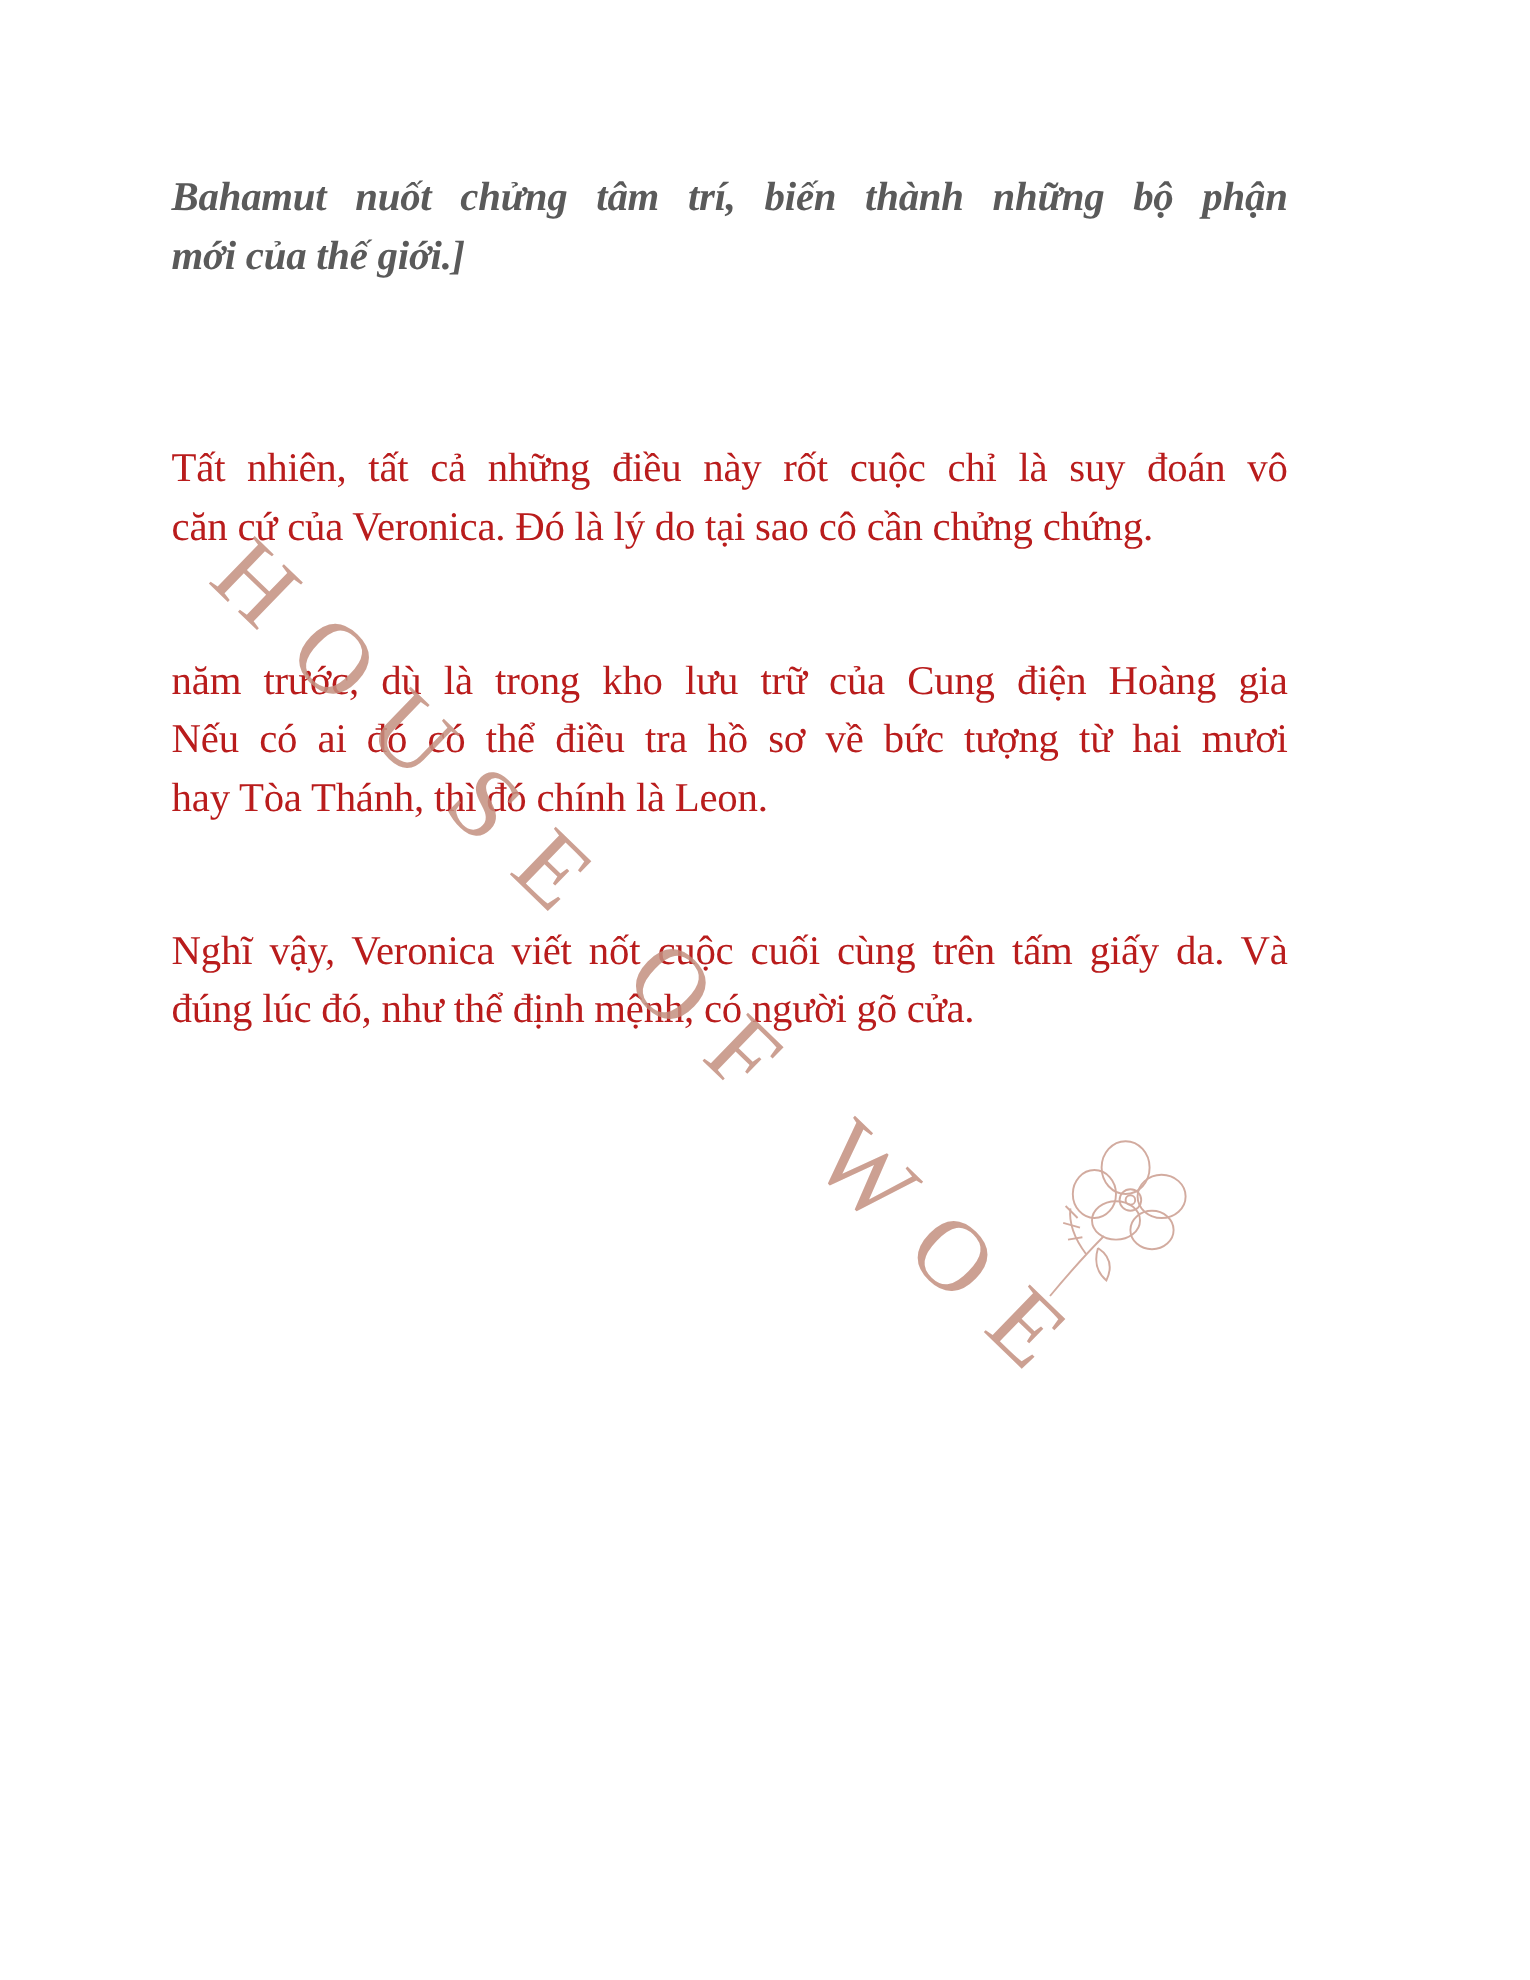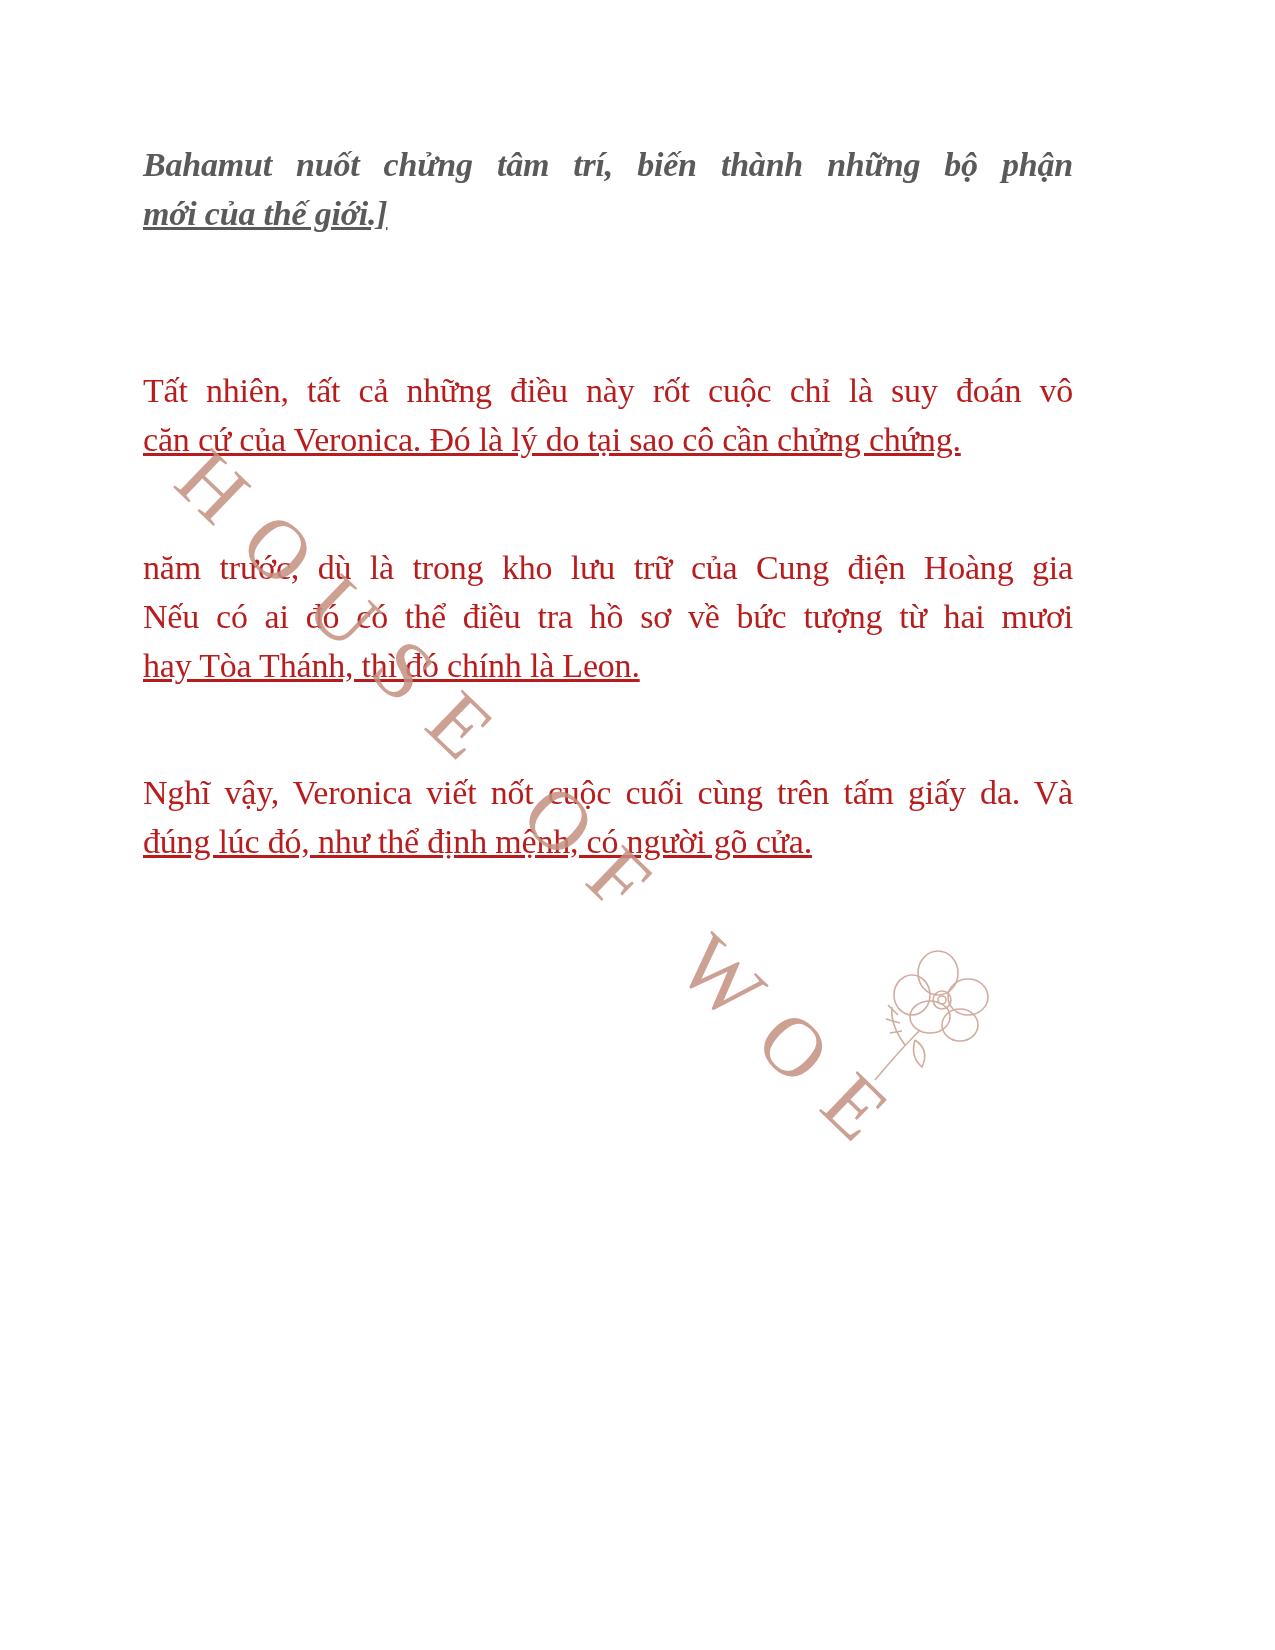--- a/index.html
+++ b/index.html
@@ -8,21 +8,21 @@
   .text-block {
     position: absolute; left: 143px; width: 930px;
     font-family: "Liberation Serif", "DejaVu Serif", serif;
     font-size: 34px; line-height: 49px; color: #b91c1c;
     text-align: justify; letter-spacing: -0.2px;
   }
   .italic-block { top: 140px; font-style: italic; font-weight: bold; color: #5a5a5a; }
   .p1 { top: 366px; }
   .p2 { top: 543px; }
   .p3 { top: 768px; }
-  .line { display: block; white-space: nowrap; text-decoration: underline; }
+  .line { display: block; white-space: nowrap; }
   .justify-line { display: block; text-align: justify; text-align-last: justify; white-space: nowrap; }
   .watermark {
     position: absolute; left: 225px; top: 430px; width: 820px; height: 100px;
     transform-origin: 0 0; transform: rotate(44deg);
     font-family: "Liberation Serif", "DejaVu Serif", serif;
     font-size: 84px; letter-spacing: 30px; color: #c49080; opacity: 0.85;
     pointer-events: none; white-space: nowrap;
   }
   .flower { position: absolute; left: 860px; top: 945px; width: 130px; height: 140px; opacity: 0.75; pointer-events: none; }
 </style>

